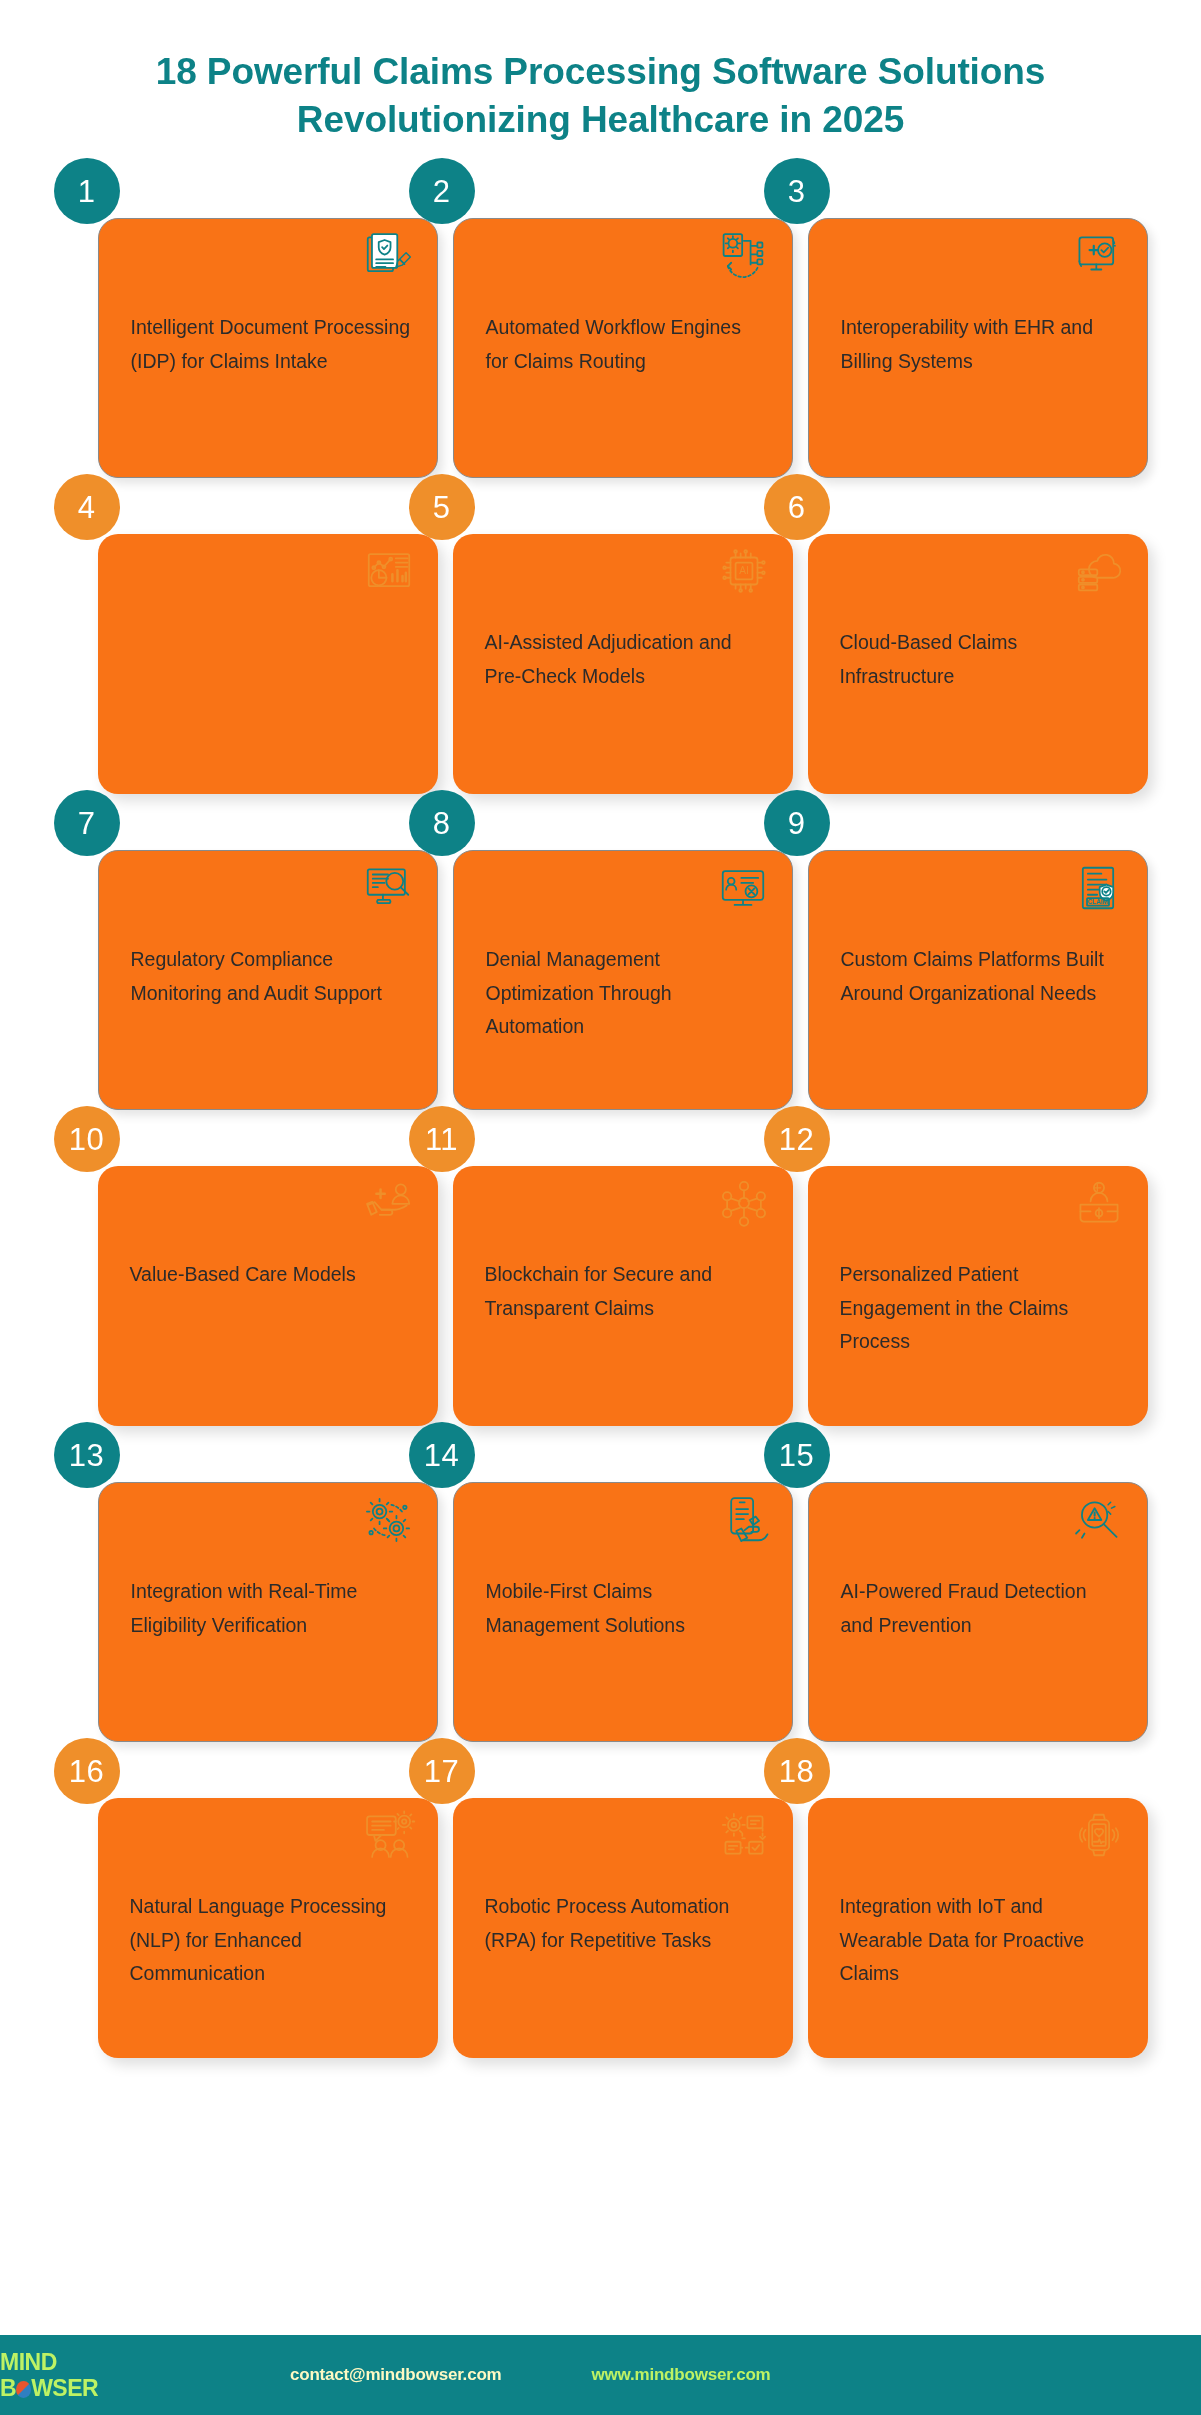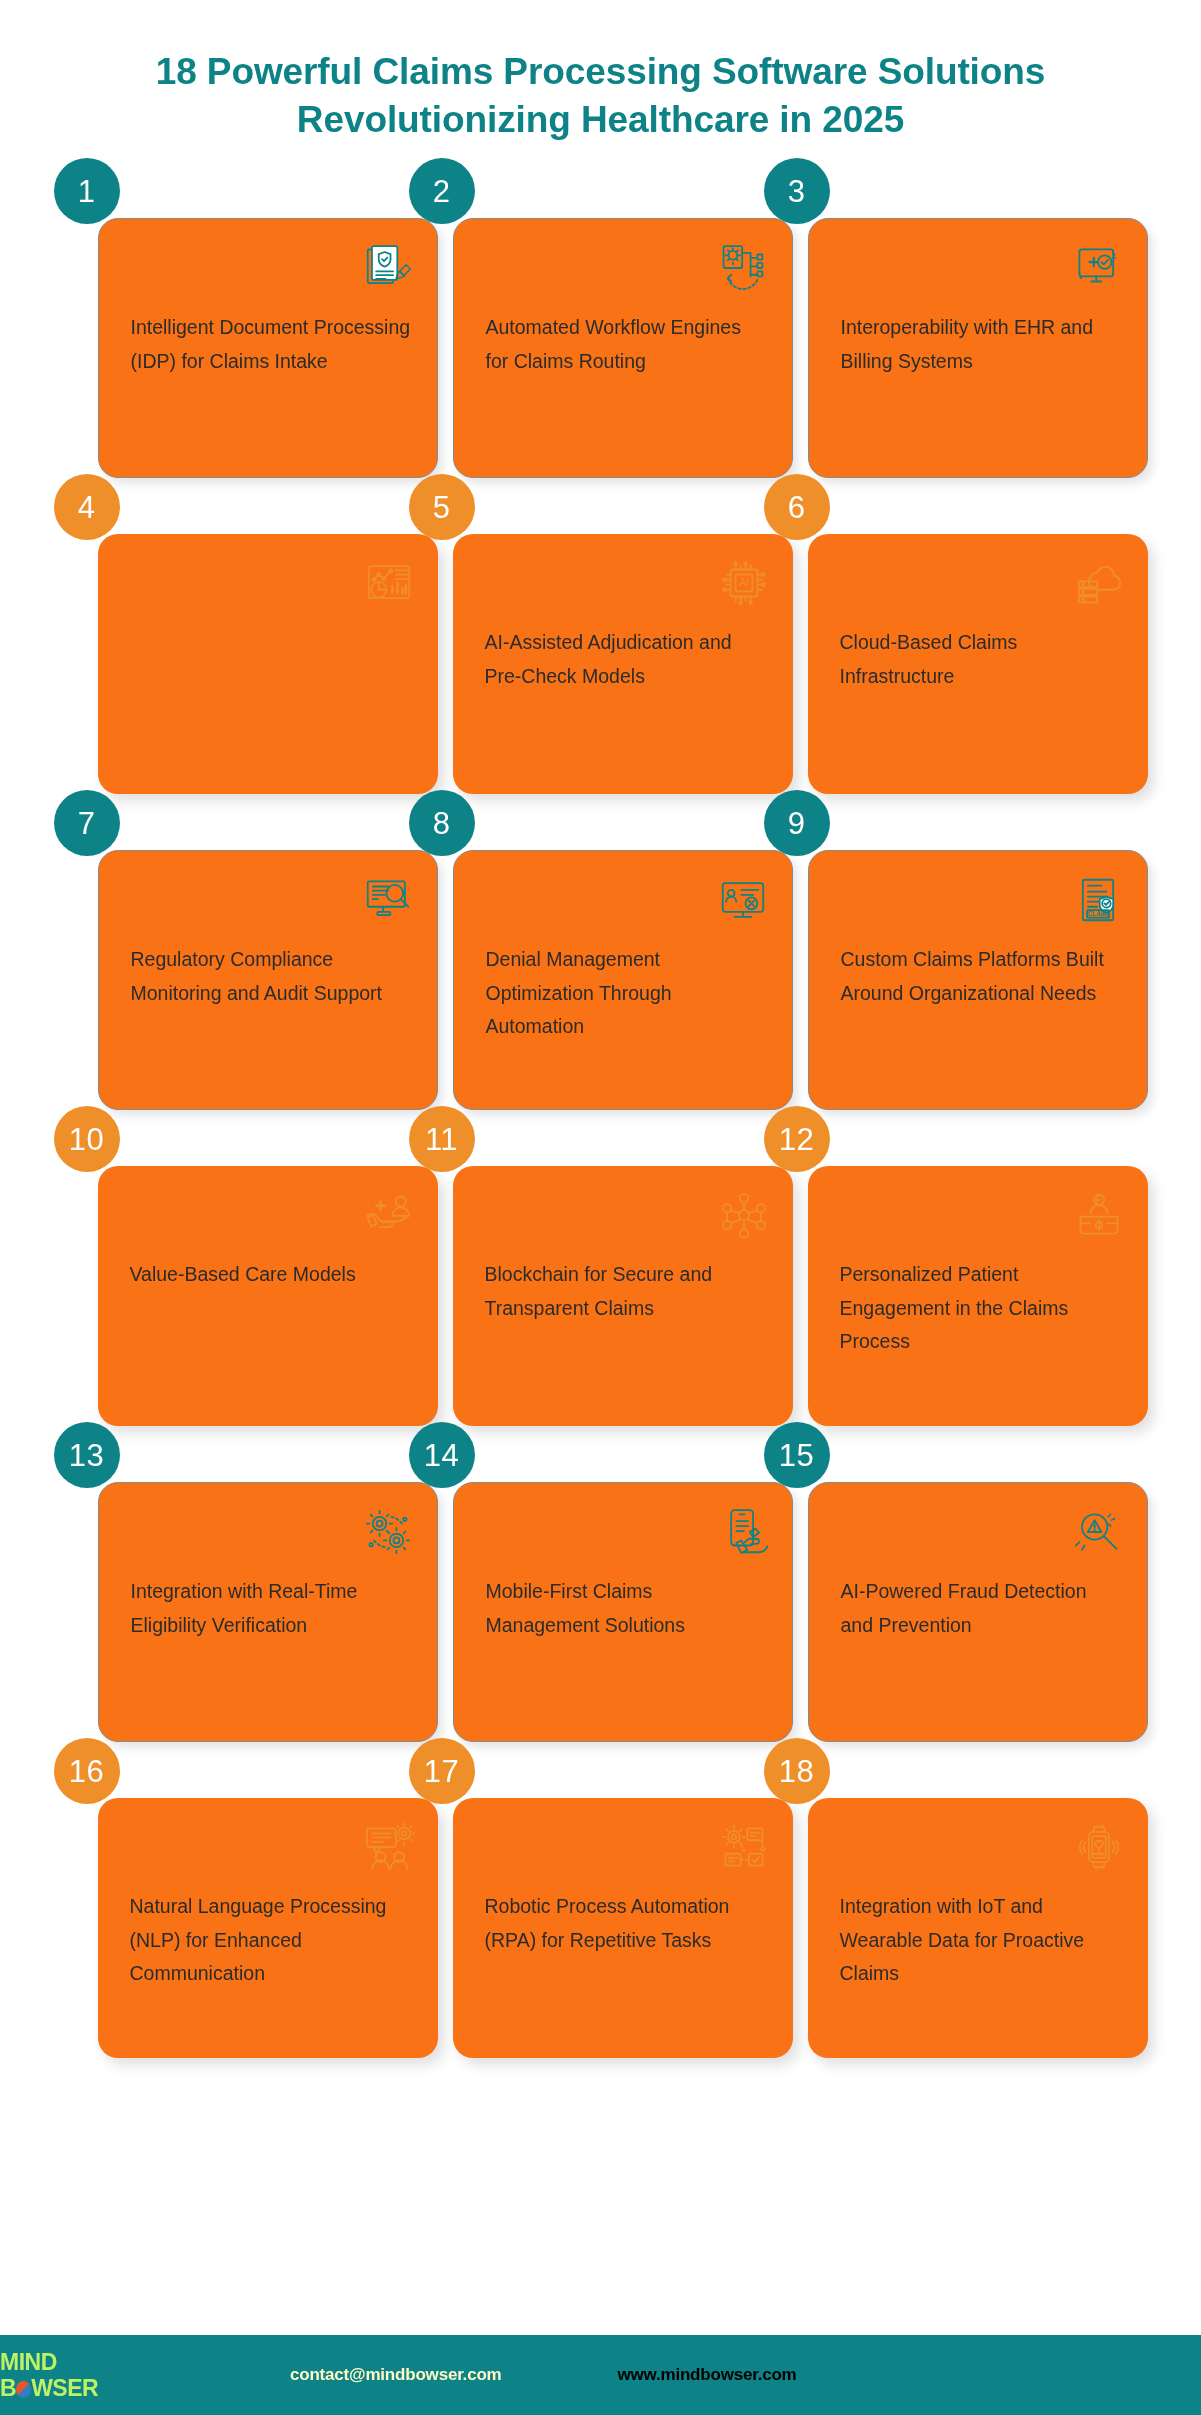--- a/index.html
+++ b/index.html
@@ -80,21 +80,21 @@
     line-height: 1;
     letter-spacing: 0.5px;
     z-index: 3;
   }
   .badge.teal   { background: #0d8287; }
   .badge.orange { background: #ef8f2a; }
 
   
   .card-icon {
     position: absolute;
-    top: 22px;
+    top: 10px;
     right: 22px;
     width: 54px;
     height: 54px;
     z-index: 2;
   }
   .card-icon svg { width: 100%; height: 100%; display: block; }
 
   
   .card-text {
     position: absolute;
@@ -141,22 +141,22 @@
     margin: 0 0px;
   }
   .footer-contact {
     margin-left: 160px;
     color: #fef9c3;
     font-size: 17px;
     font-weight: 700;
     letter-spacing: -0.2px;
   }
   .footer-site {
-    margin-left: 116px;
-    color: #000000;
+    margin-left: 90px;
+    color: #bef264;
     font-size: 17px;
     font-weight: 700;
     letter-spacing: -0.2px;
   }
 </style>
 </head>
 <body>
 
 <div class="page">
 

